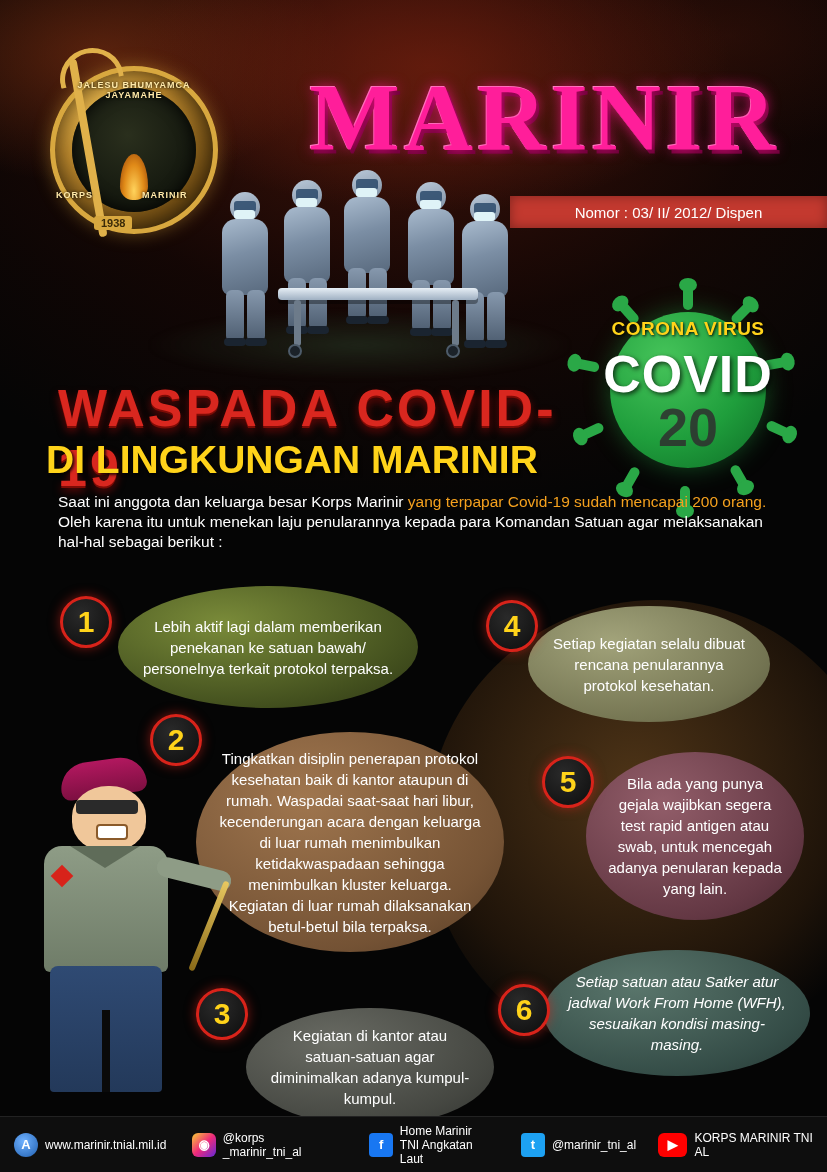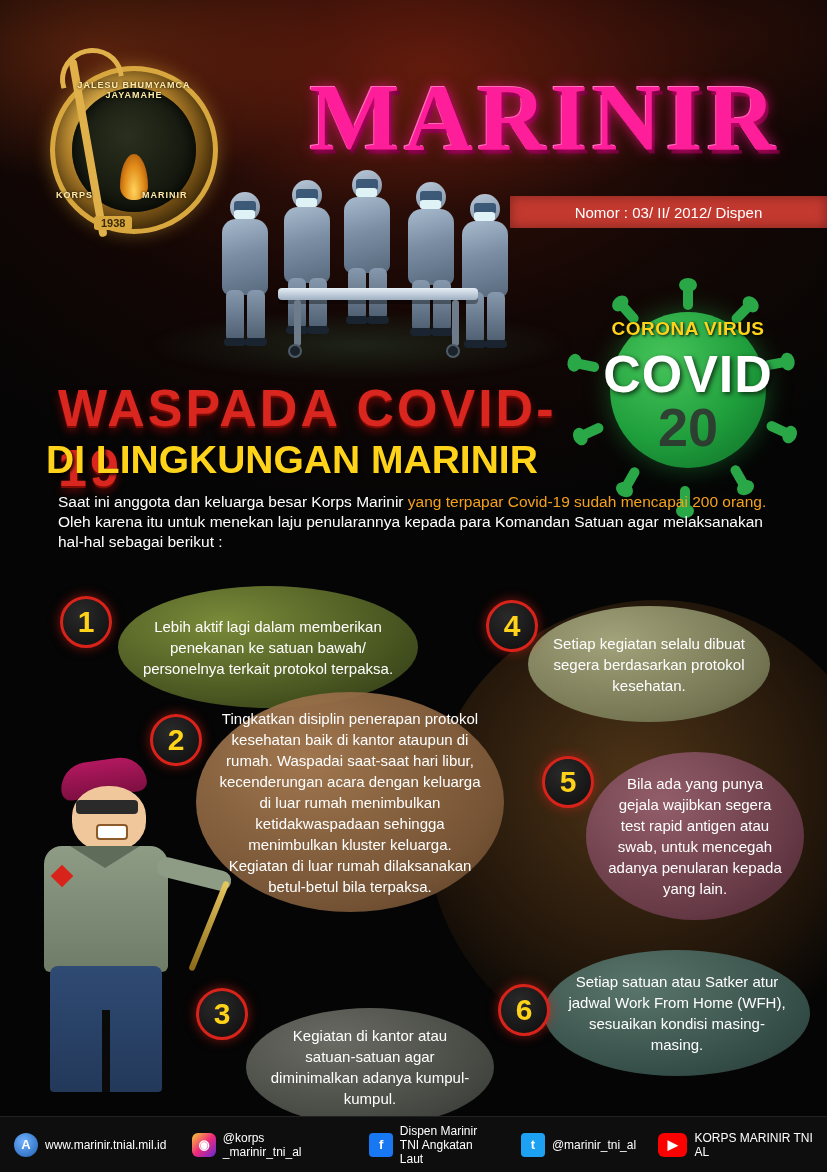--- a/index.html
+++ b/index.html
@@ -213,21 +213,21 @@
     position:absolute; border-radius:50%;
     display:flex; align-items:center; justify-content:center;
     text-align:center; color:#ffffff; font-size:15px; line-height:21px;
     padding:14px 22px;
   }
   .b-green { background: radial-gradient(ellipse at 35% 30%, rgba(128,146,60,0.95) 0%, rgba(72,86,32,0.92) 70%, rgba(48,58,22,0.9) 100%); }
   .b-olive { background: radial-gradient(ellipse at 35% 30%, rgba(168,170,128,0.95) 0%, rgba(122,124,88,0.92) 70%, rgba(92,94,66,0.9) 100%); }
   .b-tan   { background: radial-gradient(ellipse at 35% 30%, rgba(168,124,82,0.95) 0%, rgba(124,88,56,0.93) 70%, rgba(92,64,40,0.9) 100%); }
   .b-maroon{ background: radial-gradient(ellipse at 35% 30%, rgba(150,96,110,0.95) 0%, rgba(104,58,72,0.93) 70%, rgba(74,40,52,0.9) 100%); }
   .b-gray  { background: radial-gradient(ellipse at 35% 30%, rgba(110,112,104,0.95) 0%, rgba(74,76,70,0.93) 70%, rgba(54,56,52,0.9) 100%); }
-  .b-teal  { background: radial-gradient(ellipse at 35% 30%, rgba(92,122,112,0.95) 0%, rgba(56,82,76,0.93) 70%, rgba(40,60,56,0.9) 100%); }
+  .b-teal  { background: radial-gradient(ellipse at 35% 30%, rgba(92,122,112,0.95) 0%, rgba(56,82,76,0.93) 70%, rgba(40,60,56,0.9) 100%); font-style: italic; }
   
   .bg-medallion {
     position:absolute; right:-60px; top:600px; width:460px; height:460px;
     border-radius:50%;
     background: radial-gradient(circle at 45% 40%, rgba(196,128,52,0.38) 0%, rgba(120,70,24,0.22) 55%, rgba(0,0,0,0) 75%);
   }
   
   .soldier { position:absolute; left:10px; top:760px; width:210px; height:340px; }
   .s-beret {
     position:absolute; left:50px; top:0; width:86px; height:36px;
@@ -411,25 +411,25 @@
   </div>
 
   <div class="bg-medallion"></div>
 
   <div class="bubble b-green" style="left:118px; top:586px; width:300px; height:122px;">
     <span>Lebih aktif lagi dalam memberikan penekanan ke satuan bawah/ personelnya terkait protokol terpaksa.</span>
   </div>
   <div class="badge" style="left:60px; top:596px;">1</div>
 
   <div class="bubble b-olive" style="left:528px; top:606px; width:242px; height:116px;">
-    <span>Setiap kegiatan selalu dibuat segera berdasarkan protokol kesehatan.</span>
+    <span>Setiap kegiatan selalu dibuat rencana penularannya protokol kesehatan.</span>
   </div>
   <div class="badge" style="left:486px; top:600px;">4</div>
 
-  <div class="bubble b-tan" style="left:196px; top:692px; width:308px; height:220px;">
+  <div class="bubble b-tan" style="left:196px; top:732px; width:308px; height:220px;">
     <span>Tingkatkan disiplin penerapan protokol kesehatan baik di kantor ataupun di rumah. Waspadai saat-saat hari libur, kecenderungan acara dengan keluarga di luar rumah menimbulkan ketidakwaspadaan sehingga menimbulkan kluster keluarga. Kegiatan di luar rumah dilaksanakan betul-betul bila terpaksa.</span>
   </div>
   <div class="badge" style="left:150px; top:714px;">2</div>
 
   <div class="bubble b-maroon" style="left:586px; top:752px; width:218px; height:168px;">
     <span>Bila ada yang punya gejala wajibkan segera test rapid antigen atau swab, untuk mencegah adanya penularan kepada yang lain.</span>
   </div>
   <div class="badge" style="left:542px; top:756px;">5</div>
 
   <div class="bubble b-gray" style="left:246px; top:1008px; width:248px; height:118px;">
@@ -461,21 +461,21 @@
       <div class="f-icon ic-web">A</div>
       <span>www.marinir.tnial.mil.id</span>
     </div>
     <div class="f-item" style="margin-left:26px;">
       <div class="f-icon ic-ig">◉</div>
       <span>@korps _marinir_tni_al</span>
     </div>
     <div class="f-item" style="margin-left:26px;">
       <div class="f-icon ic-fb">f</div>
       <div class="two-line">
-        <div>Dispen Marinir</div>
+        <div>Home Marinir</div>
         <div>TNI Angkatan Laut</div>
       </div>
     </div>
     <div class="f-item" style="margin-left:24px;">
       <div class="f-icon ic-tw">t</div>
       <span>@marinir_tni_al</span>
     </div>
     <div class="f-item" style="margin-left:22px;">
       <div class="f-icon ic-yt">▶</div>
       <span>KORPS MARINIR TNI AL</span>

